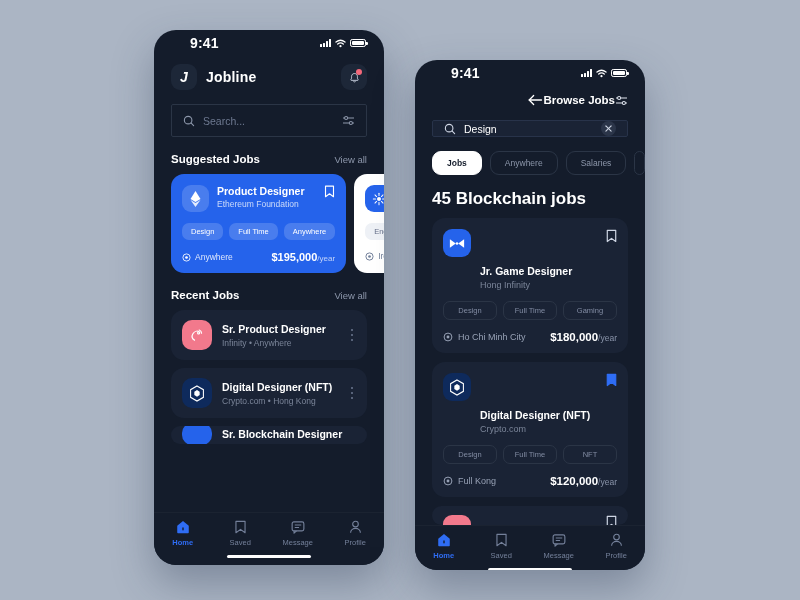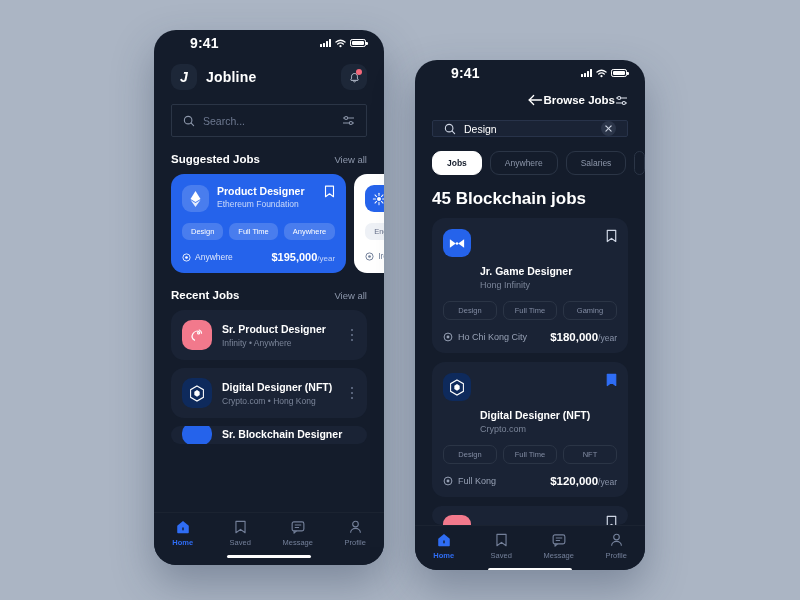--- a/index.html
+++ b/index.html
@@ -464,21 +464,21 @@
             <span class="tag-out">Design</span>
             <span class="tag-out">Full Time</span>
             <span class="tag-out">Gaming</span>
           </div>
           <div class="jc-foot">
             <div class="jc-loc">
               <svg width="10" height="10" viewBox="0 0 11 11">
                 <circle cx="5.5" cy="5.5" r="4.3" fill="none" stroke="#97a1b5" stroke-width="1.1"></circle>
                 <circle cx="5.5" cy="5.5" r="1.6" fill="#97a1b5"></circle>
               </svg>
-              <span>Ho Chi Kong City</span>
+              <span>Ho Chi Minh City</span>
             </div>
             <div class="jc-sal">
               <span style="font-size:11.5px;font-weight:bold;color:#fff">$180,000</span><span>/year</span>
             </div>
           </div>
         </div>
 
         <div class="job-card">
           <div class="jc-top">
             <div class="jc-logo" style="background:#0e2a5c">

